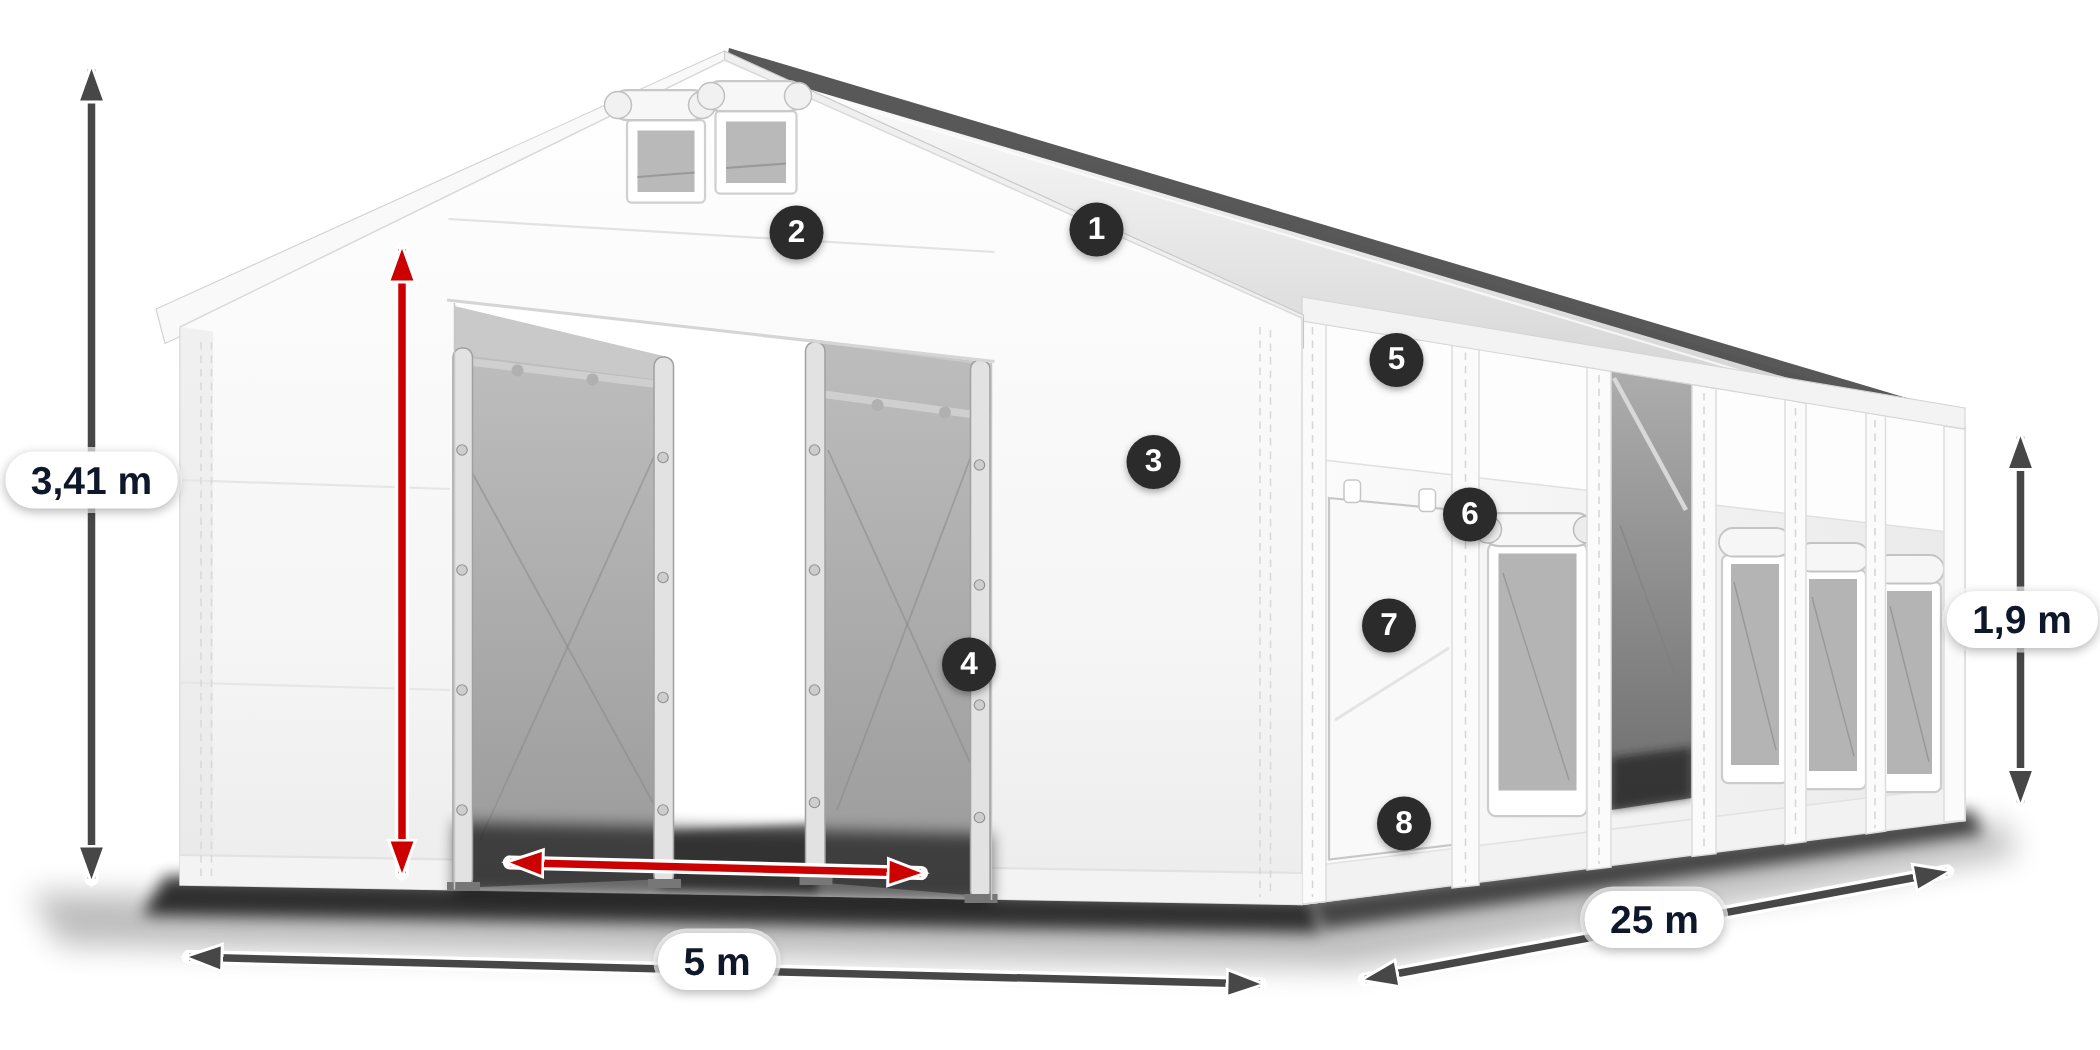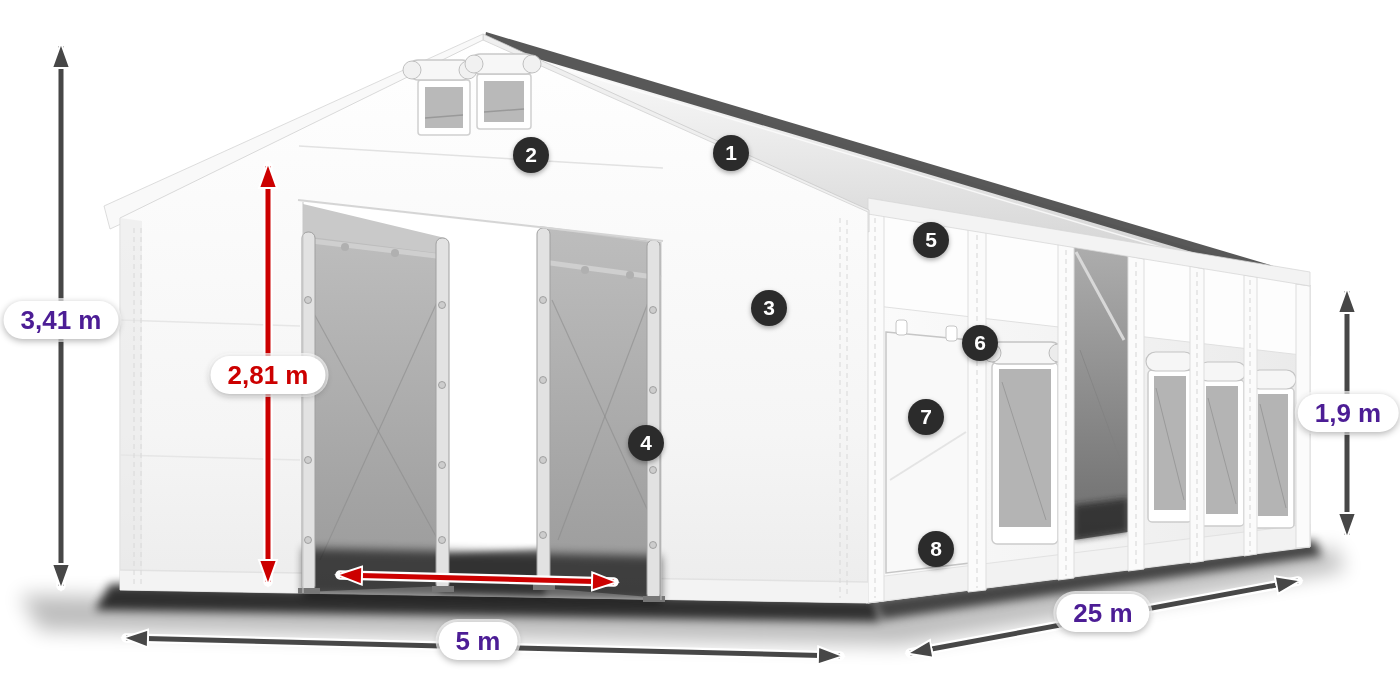--- a/index.html
+++ b/index.html
@@ -4,21 +4,21 @@
 <style>
   html,body{margin:0;padding:0;background:#ffffff;}
   .stage{
     position:relative;width:1400px;height:700px;overflow:hidden;
     background:#ffffff;font-family:"Liberation Sans",sans-serif;
   }
   .stage svg{position:absolute;left:0;top:0;}
   .pill{
     position:absolute;transform:translate(-50%,-50%);
     background:#ffffff;border-radius:26px;padding:6px 17px;
-    font-weight:bold;font-size:26px;line-height:1;color:#4c1d95;
+    font-weight:bold;font-size:26px;line-height:1;color:#0f172a;
     box-shadow:0 2px 7px rgba(0,0,0,.30),0 0 0 3px rgba(255,255,255,.7);
     white-space:nowrap;z-index:5;
   }
   .pill.red{color:#cc0000;}
   .badge{
     position:absolute;transform:translate(-50%,-50%);
     width:36px;height:36px;border-radius:50%;
     background:#2b2b2b;color:#ffffff;text-align:center;
     font-weight:bold;font-size:21px;line-height:36px;
     box-shadow:0 2px 5px rgba(0,0,0,.35);z-index:4;cursor:pointer;
@@ -254,21 +254,20 @@
       <line x1="910" y1="653" x2="1298" y2="581" stroke="#474747" stroke-width="5" marker-start="url(#mDark)" marker-end="url(#mDark)"></line>
     </g>
     <g>
       <line x1="1347" y1="291" x2="1347" y2="535" stroke="#ffffff" stroke-width="9.5" stroke-linecap="round"></line>
       <line x1="1347" y1="291" x2="1347" y2="535" stroke="#474747" stroke-width="5" marker-start="url(#mDark)" marker-end="url(#mDark)"></line>
     </g>
   </g>
 </svg>
 
 <div class="pill" style="left:61px;top:320px">3,41 m</div>
-<div class="pill red" style="left:268px;top:375px">2,81 m</div>
 <div class="pill" style="left:478px;top:641px">5 m</div>
 <div class="pill" style="left:1103px;top:613px">25 m</div>
 <div class="pill" style="left:1348px;top:413px">1,9 m</div>
 
 <div class="badge" style="left:731px;top:153px">1</div>
 <div class="badge" style="left:531px;top:155px">2</div>
 <div class="badge" style="left:769px;top:308px">3</div>
 <div class="badge" style="left:646px;top:443px">4</div>
 <div class="badge" style="left:931px;top:240px">5</div>
 <div class="badge" style="left:980px;top:343px">6</div>

